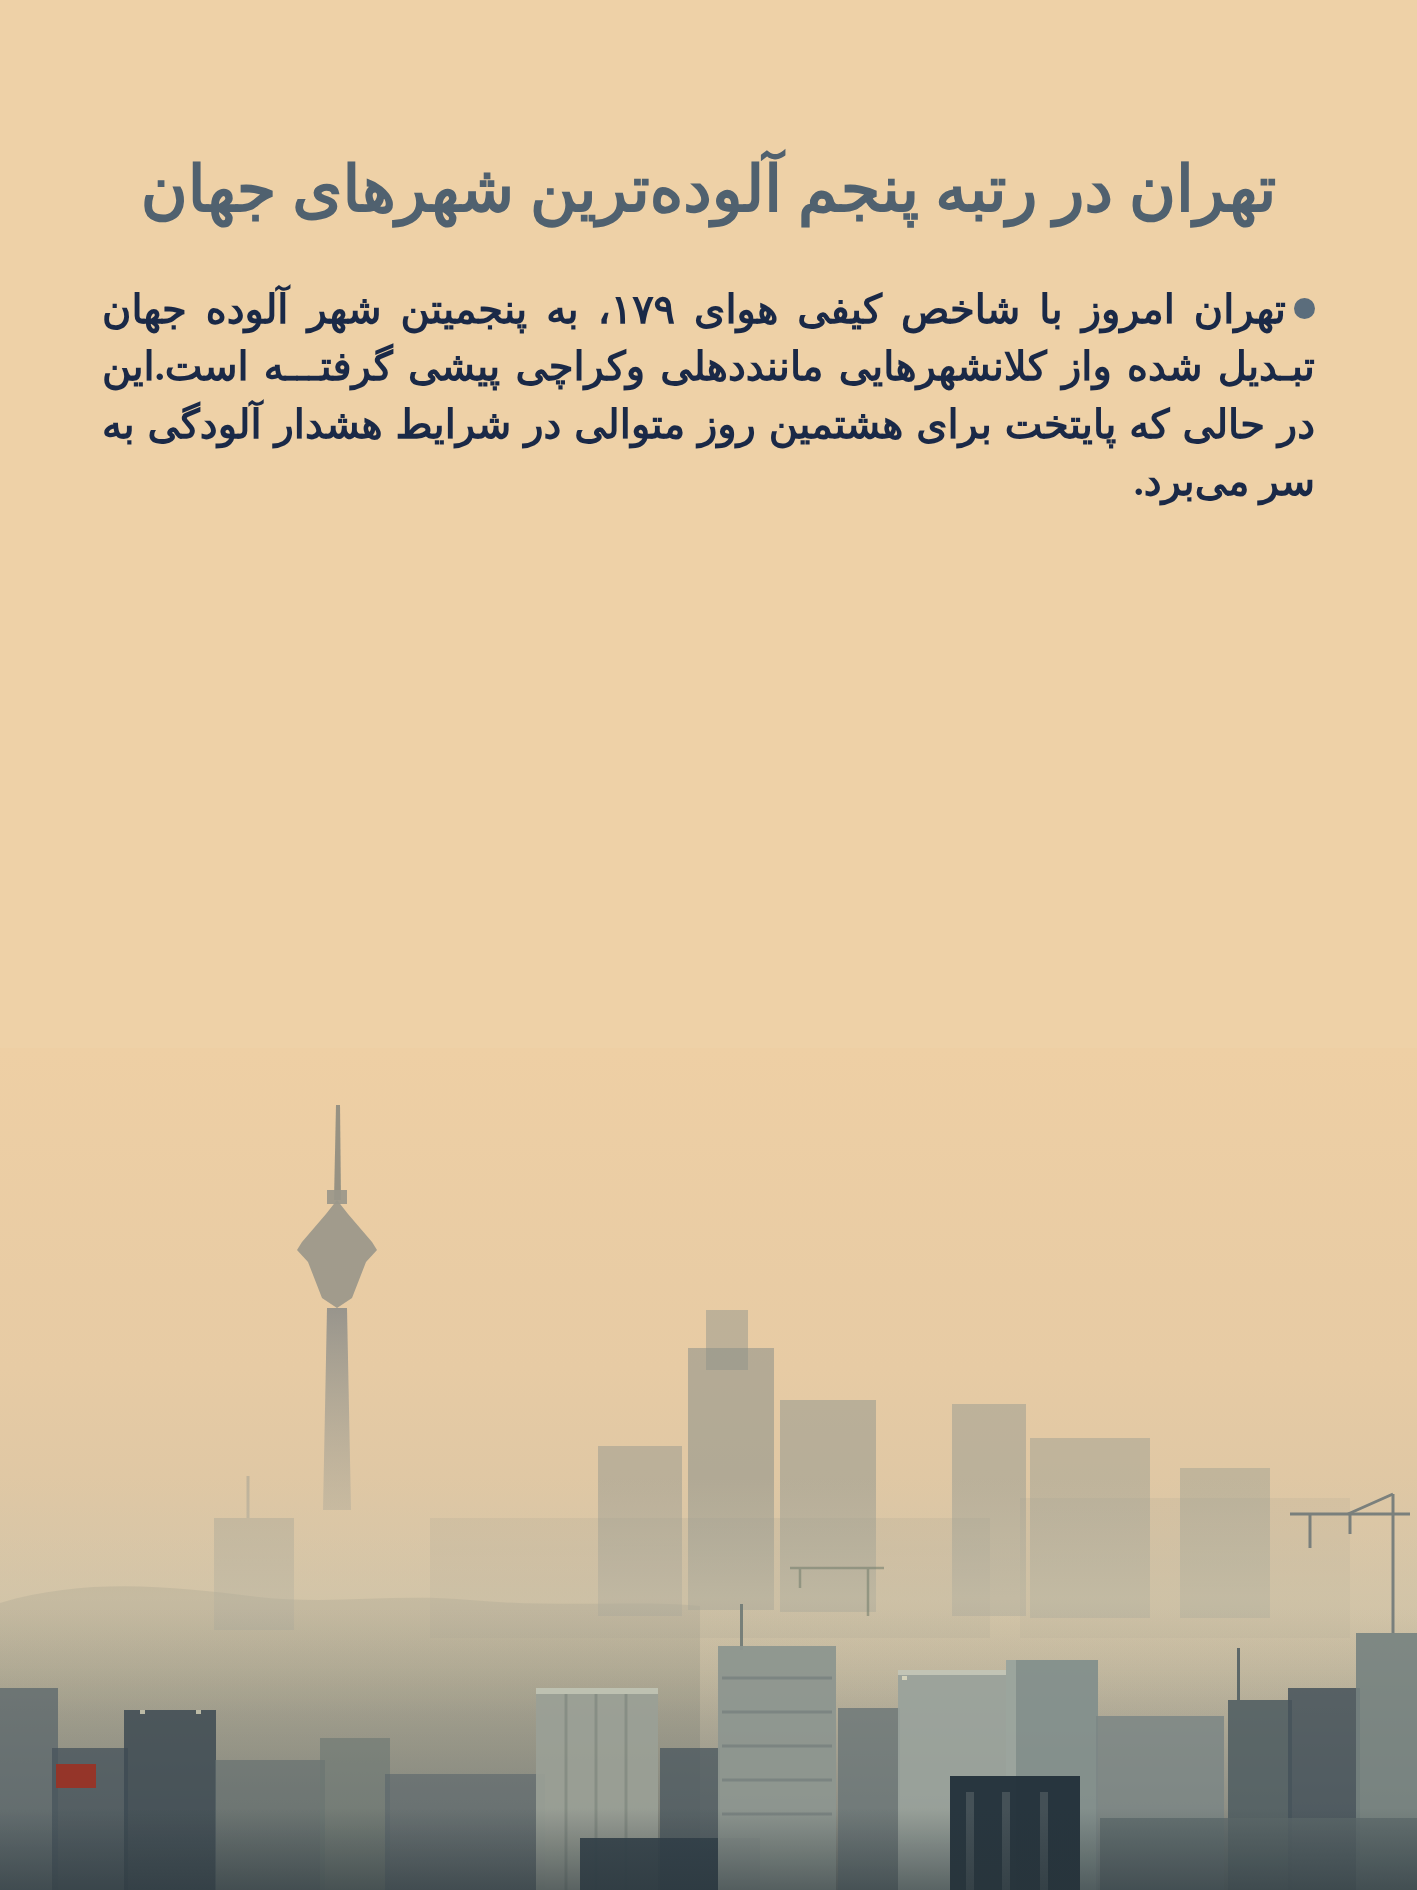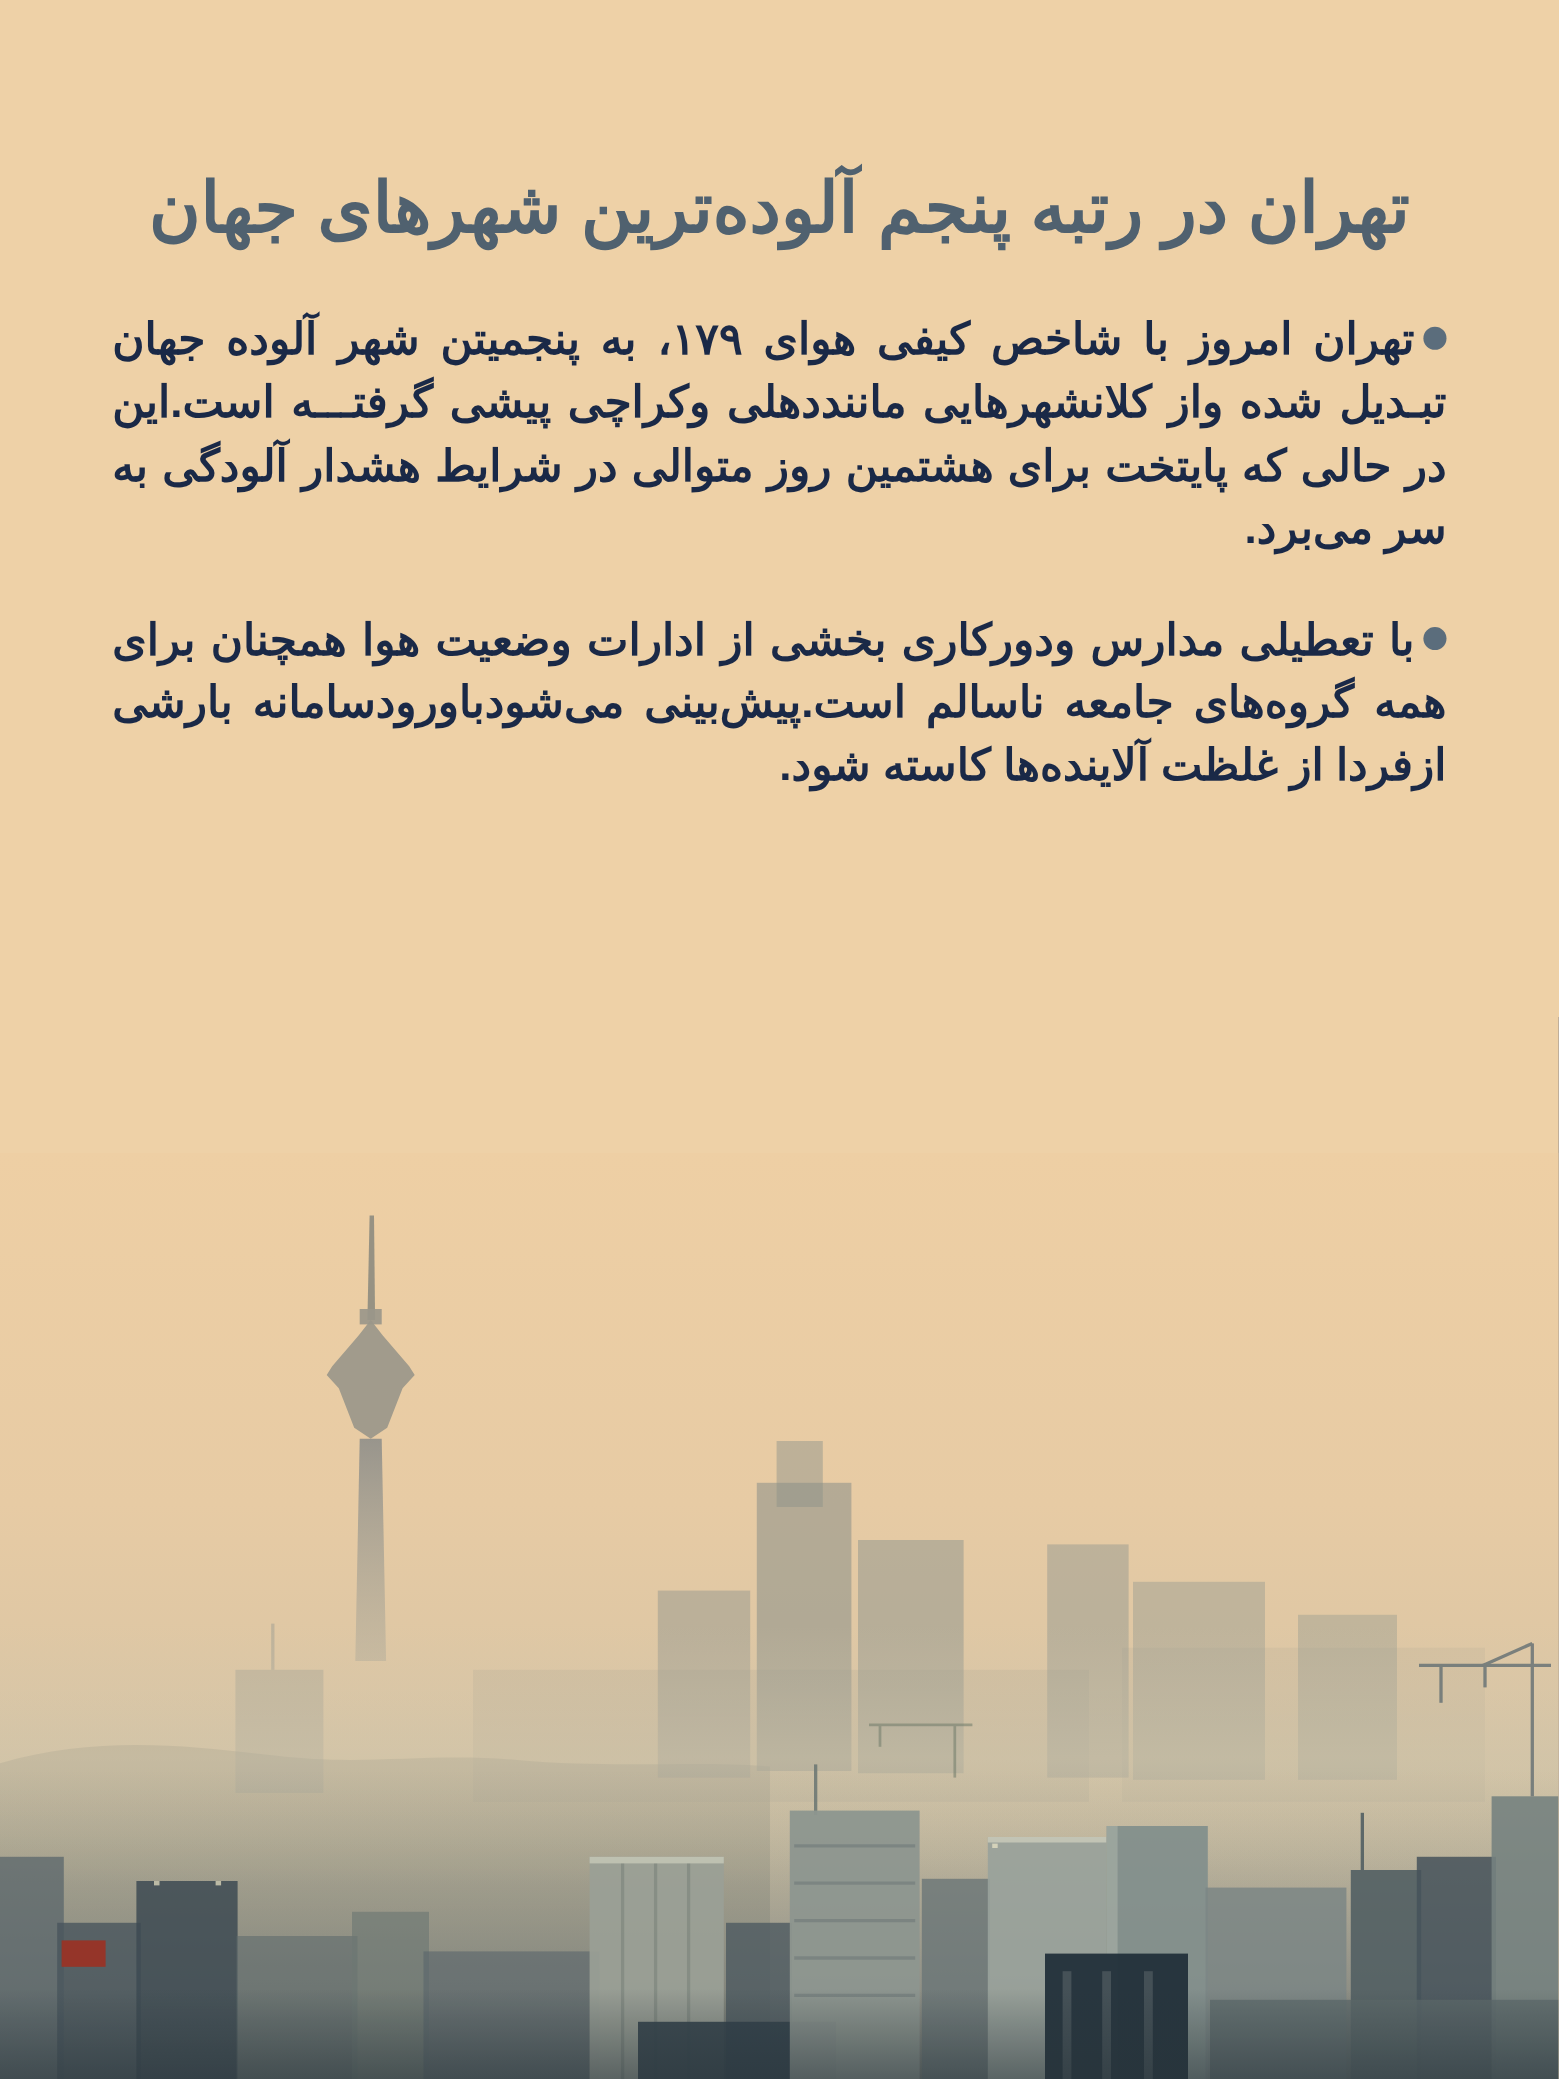--- a/index.html
+++ b/index.html
@@ -2,21 +2,21 @@
 <html lang="fa" style="--page-bg: #eed1a7; --headline: #50616f; --body-text: #1a2947; --bullet: #5b6d7c; --photo-sky: #eccfa4; --photo-haze: #d2c7ad; --photo-far-buildings: #a19e90; --photo-mid-buildings: #8a938e; --photo-foreground-buildings: #4c5a61; --photo-dark-tower: #22303a; --photo-red-accent: #9c3122;"><head>
 <meta charset="utf-8">
 <style>
   html,body{margin:0;padding:0;background:#8a8a8a;}
   .page{
     position:relative;
     width:1417px;height:1890px;
     margin:0 auto;
     background:var(--page-bg,#eed1a7);
     overflow:hidden;
-    font-family:Liberation Sans, sans-serif;
+    font-family:Liberation Serif, serif;
   }
   .content{
     position:absolute;top:0;left:0;right:0;
     padding:148px 85px 0 85px;
     direction:rtl;
   }
   .headline{
     margin:0 0 50px 0;
     text-align:center;
     font-size:64px;
@@ -51,21 +51,20 @@
 </head>
 <body>
 
 <div class="page">
 
   <div class="content">
     <h1 class="headline">تهران در رتبه پنجم آلوده‌ترین شهرهای جهان</h1>
 
     <ul class="bullet-list">
       <li class="bullet-item"><span class="dot"></span><span>تهران امروز با شاخص کیفی هوای ۱۷۹، به پنجمیتن شهر آلوده جهان تبـدیل شده واز کلانشهرهایی ماننددهلی وکراچی پیشی گرفتـــه است.این در حالی که پایتخت برای هشتمین روز متوالی در شرایط هشدار آلودگی به سر می‌برد.</span></li>
-      <li class="bullet-item"><span class="dot"></span><span>با تعطیلی مدارس ودورکاری بخشی از ادارات وضعیت هوا همچنان برای همه گروه‌های جامعه ناسالم است.پیش‌بینی می‌شودباورودسامانه بارشی ازفردا از غلظت آلاینده‌ها کاسته شود.</span></li>
     </ul>
   </div>
 
   <div class="photo">
     <svg viewBox="0 0 1417 842" preserveAspectRatio="none">
       <defs>
         <linearGradient id="skyGrad" x1="0" y1="0" x2="0" y2="1">
           <stop offset="0" stop-color="#eecfa4"></stop>
           <stop offset="0.38" stop-color="#e7cba4"></stop>
           <stop offset="0.58" stop-color="#dcc6a4"></stop>

